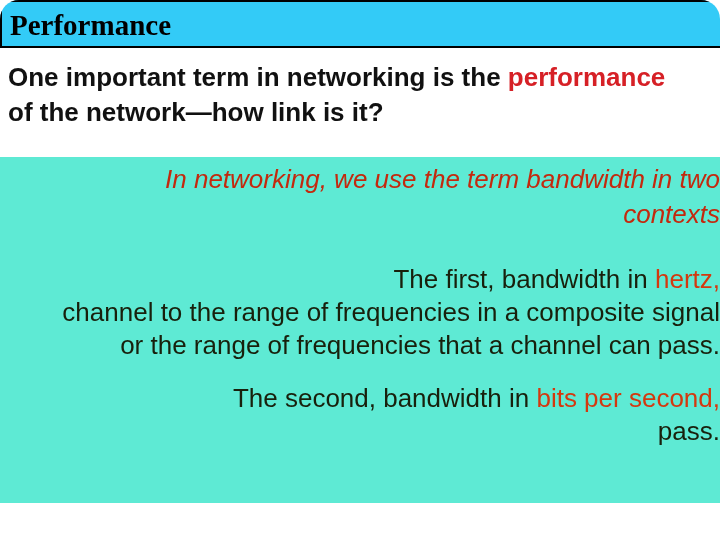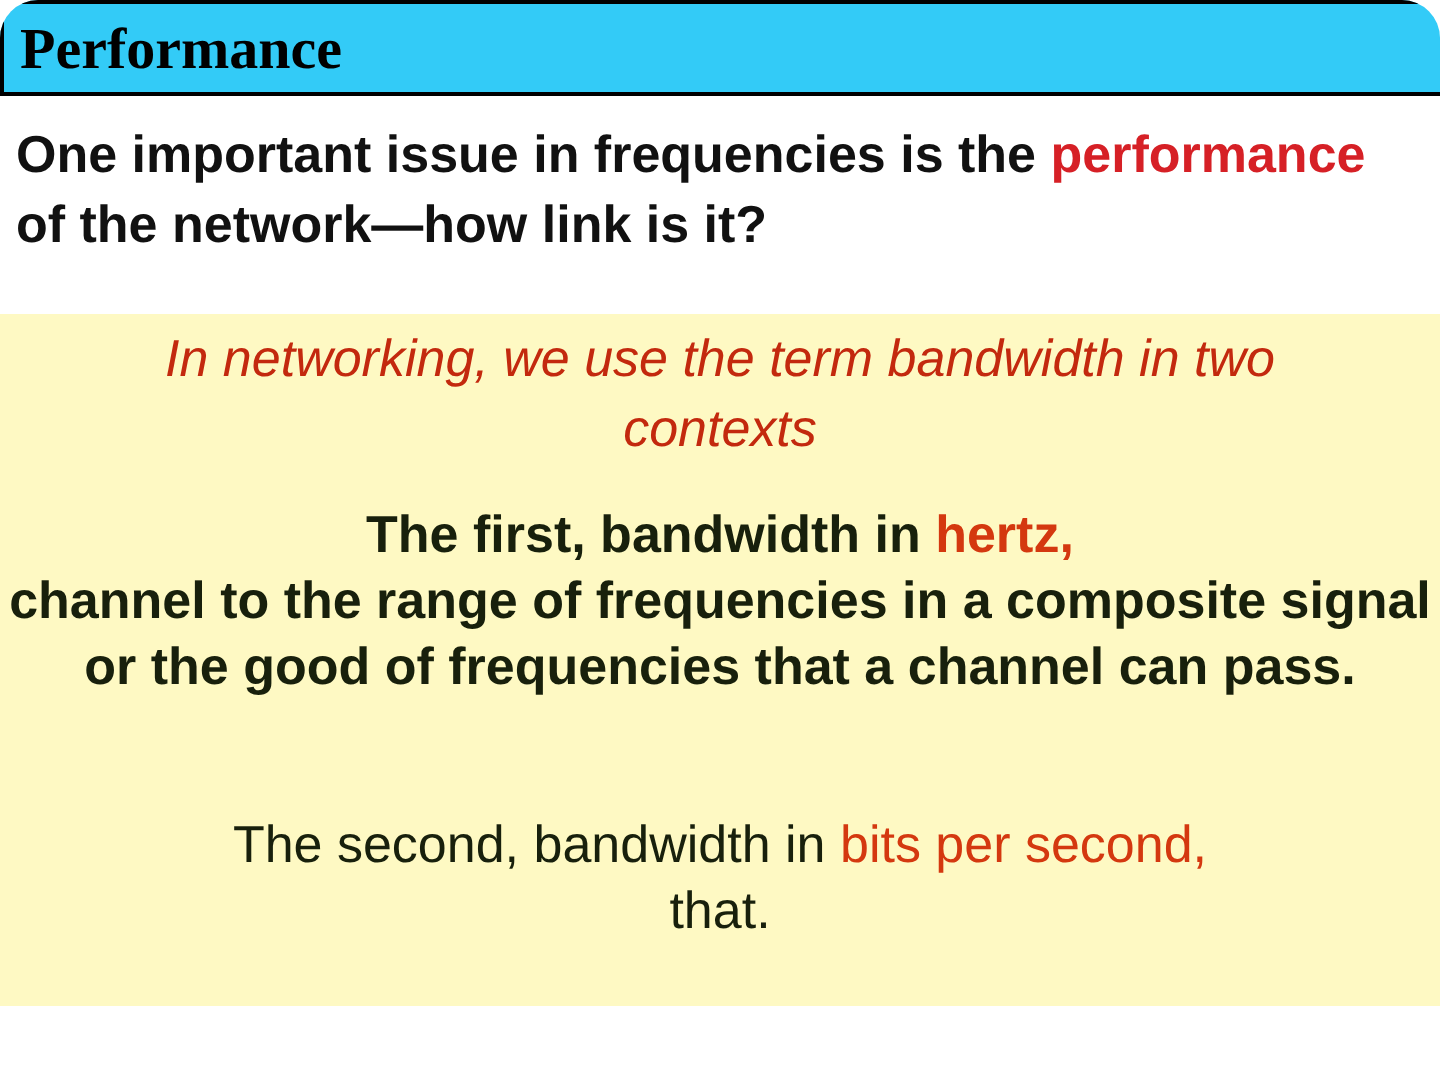--- a/index.html
+++ b/index.html
@@ -52,70 +52,70 @@
   .intro .line { white-space: nowrap; }
   .intro .intro-hl { color: #d62026; }
 
   
   .green-box {
     position: absolute;
     left: 0;
     top: 157px;
     width: 720px;
     height: 346px;
-    background: #fef9c3;
-    text-align: center;
+    background: #5eead4;
+    text-align: right;
     box-sizing: border-box;
     padding-top: 5px;
   }
   .green-box .line { white-space: nowrap; }
 
   .banner {
     font-style: italic;
     color: #c3290e;
     font-size: 26px;
     line-height: 35px;
   }
 
   .para {
     color: #18200c;
     font-size: 26px;
     line-height: 33px;
   }
   .para .hl { color: #d4380f; }
-  .para1 { margin-top: 19px; font-weight: bold; }
-  .para2 { margin-top: 56px; }
+  .para1 { margin-top: 31px; }
+  .para2 { margin-top: 20px; }
 </style>
 </head>
 <body>
 
 <div class="slide">
 
   <div class="title-bar">
     <span class="title-text">Performance</span>
   </div>
 
   <div class="intro">
-    <div class="line"><span>One important issue in frequencies is the </span><span class="intro-hl">performance</span></div>
+    <div class="line"><span>One important term in networking is the </span><span class="intro-hl">performance</span></div>
     <div class="line">of the network—how link is it?</div>
   </div>
 
   <div class="green-box">
 
     <div class="banner">
       <div class="line">In networking, we use the term bandwidth in two</div>
       <div class="line">contexts</div>
     </div>
 
     <div class="para para1">
       <div class="line"><span>The first, bandwidth in </span><span class="hl">hertz,</span></div>
       <div class="line">channel to the range of frequencies in a composite signal</div>
-      <div class="line">or the good of frequencies that a channel can pass.</div>
+      <div class="line">or the range of frequencies that a channel can pass.</div>
     </div>
 
     <div class="para para2">
       <div class="line"><span>The second, bandwidth in </span><span class="hl">bits per second,</span></div>
-      <div class="line">that.</div>
+      <div class="line">pass.</div>
     </div>
 
   </div>
 
 </div>
 
 </body></html>

